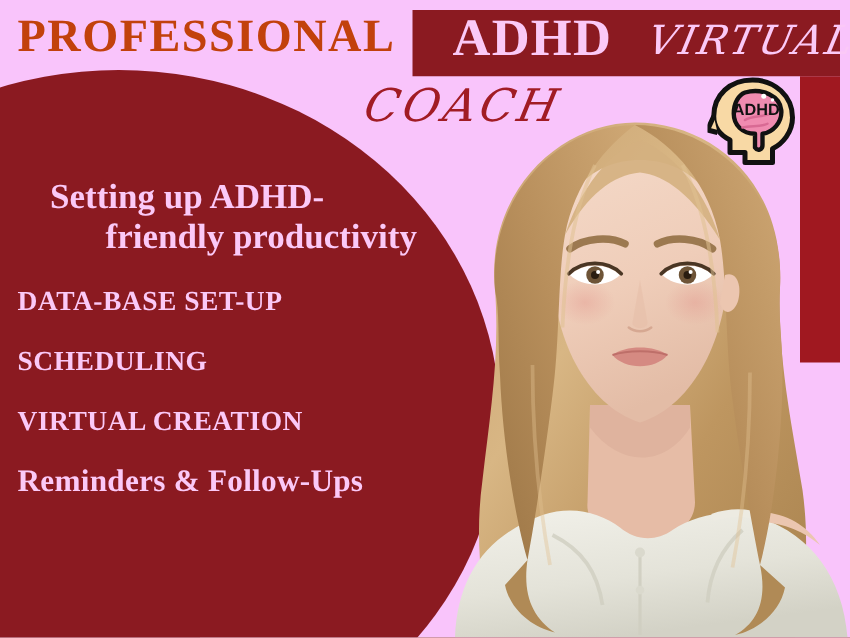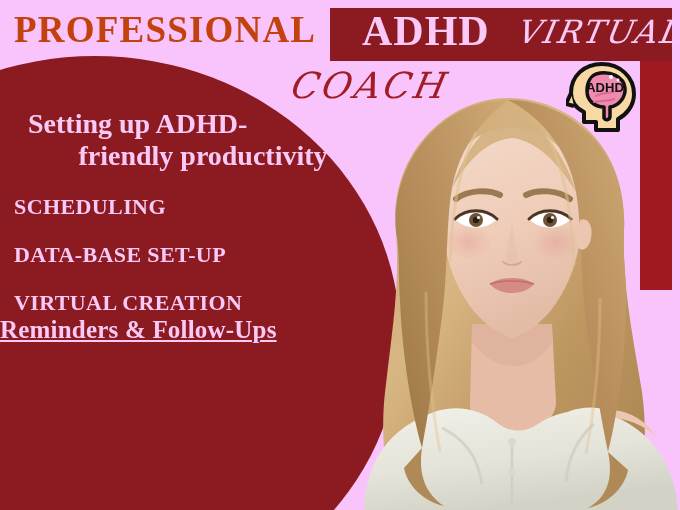--- a/index.html
+++ b/index.html
@@ -134,36 +134,38 @@
   }
   .svc {
     color:#fbc9f7;
     white-space:nowrap;
     font-family:"Liberation Serif", serif;
   }
   .svc.headline {
     font-weight:700;
     font-size:28px;
     line-height:32px;
-    padding-left:28px;
+    padding-left:40px;
     letter-spacing:0px;
+    margin-top:34px;
   }
   .svc.headline .l2 { padding-left:0px; display:block; margin-left:-22px;text-align:center; }
   .svc.caps {
     font-weight:700;
     font-size:22px;
     letter-spacing:0.4px;
     padding-left:14px;
     margin-top:22px;
   }
   .svc.mixed {
     font-weight:700;
     font-size:25px;
     letter-spacing:0.2px;
-    text-decoration:underline;
+    padding-left:14px;
+    margin-top:22px;
   }
   #order-now {
     position:absolute;
     left:93px; top:448px;
     z-index:6;
     font-family:"Liberation Serif", serif;
     font-weight:700;
     font-size:36px;
     letter-spacing:1px;
     color:#fbb9f0;
@@ -309,20 +311,20 @@
 
       <text x="39" y="32" text-anchor="middle" font-family="Liberation Sans, sans-serif" font-size="13" font-weight="700" fill="#111111">ADHD</text>
     </svg>
   </div>
 
   <div id="service-list">
     <div class="svc headline">
       <span>Setting up ADHD-</span>
       <span class="l2">friendly productivity</span>
     </div>
+    <div class="svc caps">DATA-BASE SET-UP</div>
     <div class="svc caps">SCHEDULING</div>
-    <div class="svc caps">DATA-BASE SET-UP</div>
     <div class="svc caps">VIRTUAL CREATION</div>
     <div class="svc mixed">Reminders &amp; Follow-Ups</div>
   </div>
 
 
 </div>
 
 </body></html>

